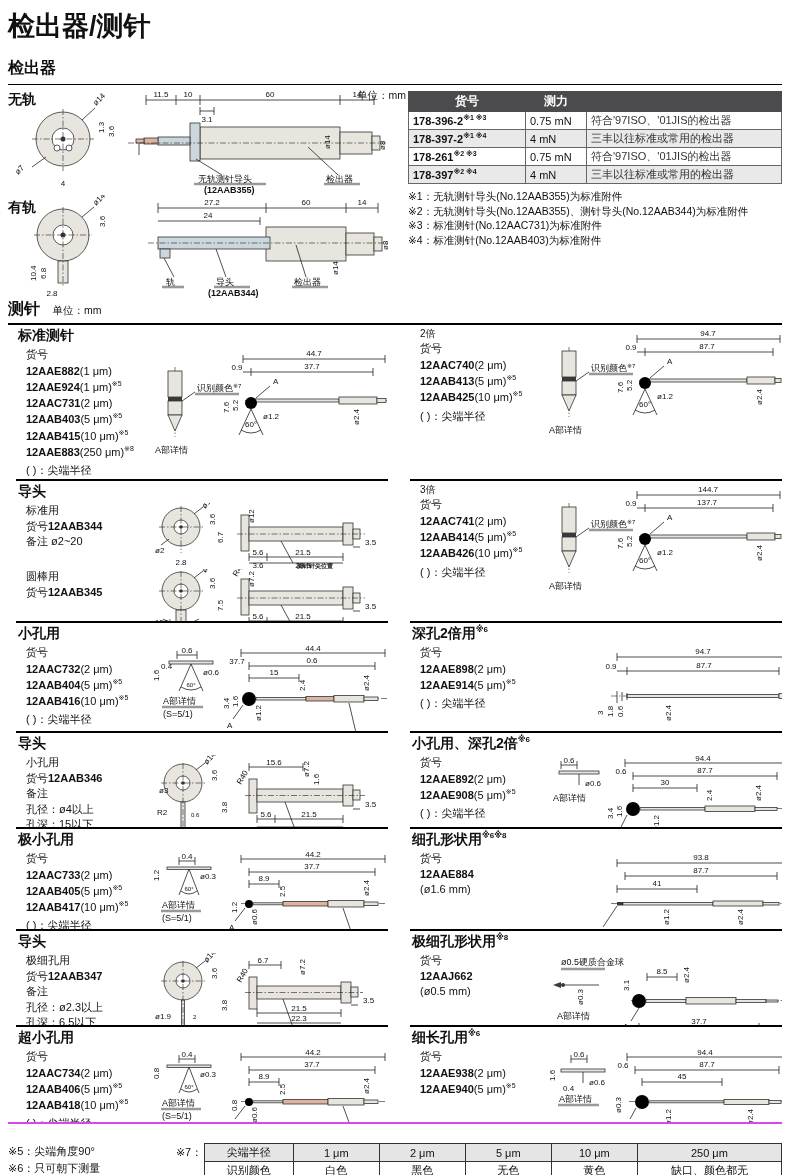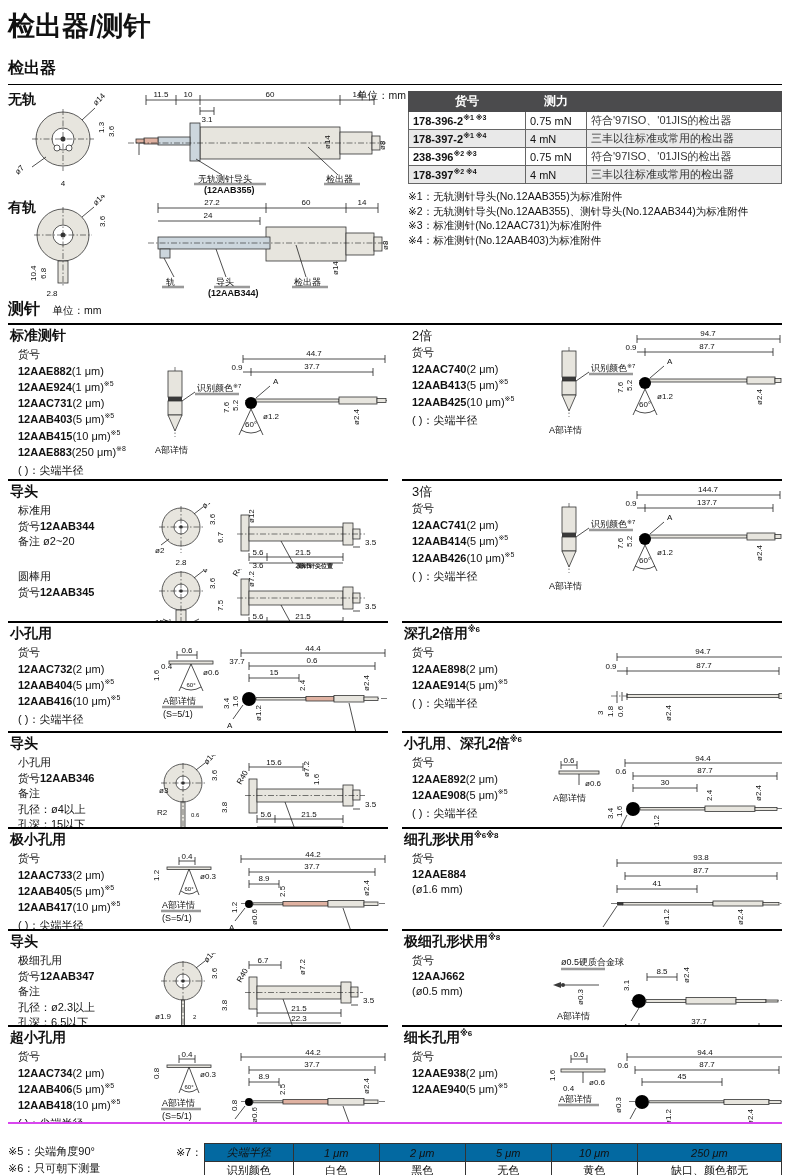--- a/index.html
+++ b/index.html
@@ -25,39 +25,39 @@
   td.code sup { font-size:7px; font-weight:bold; }
   td.force { width:52px; text-align:left; }
   td.desc { color:#333; }
   .dnotes { font-size:10.5px; line-height:1.4; margin-top:5px; }
   
   .sec-head { }
   .sec-head .unit { margin-left:8px; font-size:10.5px; }
   .grid { display:grid; grid-template-columns:1fr 1fr; column-gap:14px;
           grid-template-rows:154px 142px 110px 96px 102px 96px 97px;
           border-top:2px solid #000; }
-  .blk { overflow:hidden; padding:2px 0 0 2px; }
+  .blk { overflow:hidden; padding:2px 0 0 2px;margin-left:8px; }
   .blk.bt { border-top:2px solid #000; }
   h3.bt-title { font-size:14px; font-weight:bold; margin:0 0 2px 0; }
   h3.bt-title sup { font-size:8px; }
   .blk-body { display:flex; }
   .blk-text { width:152px; font-size:11px; line-height:1.42; padding-left:8px; box-sizing:border-box; }
   .blk-text .cl-line b { font-weight:bold; }
   .blk-text sup { font-size:7px; }
   .blk-diag { flex:1; }
-  .sub-label { font-size:13px; }
+  .sub-label { font-size:10px; }
   .tip-note { margin-top:3px; }
   .gd-row { display:flex; }
   
   .footer { border-top:2px solid #d946ef; margin-top:0; padding-top:19px; display:flex; font-size:11px; }
   .f-left { width:182px; line-height:1.5; }
   .f7label { width:30px; padding-top:2px; }
   table.ftable { border-collapse:collapse; font-size:11px; }
   table.ftable td { border:1px solid #333; text-align:center; padding:1px 4px; }
-  table.ftable tr:first-child td { background:#0369a1;font-style:italic; }
+  table.ftable tr:first-child td { background:#e5e5e5; }
   td.fc0 { width:88px; } td.fc { width:84px; } td.fcl { width:148px; }
   
   svg.dg { display:block; }
   svg.dg line, svg.dg polyline, svg.dg path { stroke:#222; stroke-width:0.8; fill:none; }
   svg.dg .part { fill:#e7e5de; stroke:#333; stroke-width:0.8; }
   svg.dg .part2 { fill:#ccd6dd; stroke:#333; stroke-width:0.8; }
   svg.dg .pink { fill:#e0b2a2; stroke:#333; stroke-width:0.8; }
   svg.dg .dk { fill:#3a3a3a; stroke:none; }
   svg.dg .wh { fill:#fff; stroke:#333; stroke-width:0.8; }
   svg.dg text { font-size:8px; fill:#111; font-family:"Liberation Sans","DejaVu Sans",sans-serif; }
@@ -202,21 +202,21 @@
           <td class="code"><span>178-396-2</span><sup>※1 ※3</sup></td>
           <td class="force">0.75 mN</td>
           <td class="desc">符合'97ISO、'01JIS的检出器</td>
         </tr>
         <tr class="alt">
           <td class="code"><span>178-397-2</span><sup>※1 ※4</sup></td>
           <td class="force">4 mN</td>
           <td class="desc">三丰以往标准或常用的检出器</td>
         </tr>
         <tr>
-          <td class="code"><span>238-396</span><sup>※2 ※3</sup></td>
+          <td class="code"><span>178-261</span><sup>※2 ※3</sup></td>
           <td class="force">0.75 mN</td>
           <td class="desc">符合'97ISO、'01JIS的检出器</td>
         </tr>
         <tr class="alt">
           <td class="code"><span>178-397</span><sup>※2 ※4</sup></td>
           <td class="force">4 mN</td>
           <td class="desc">三丰以往标准或常用的检出器</td>
         </tr>
       </tbody>
         </table>

